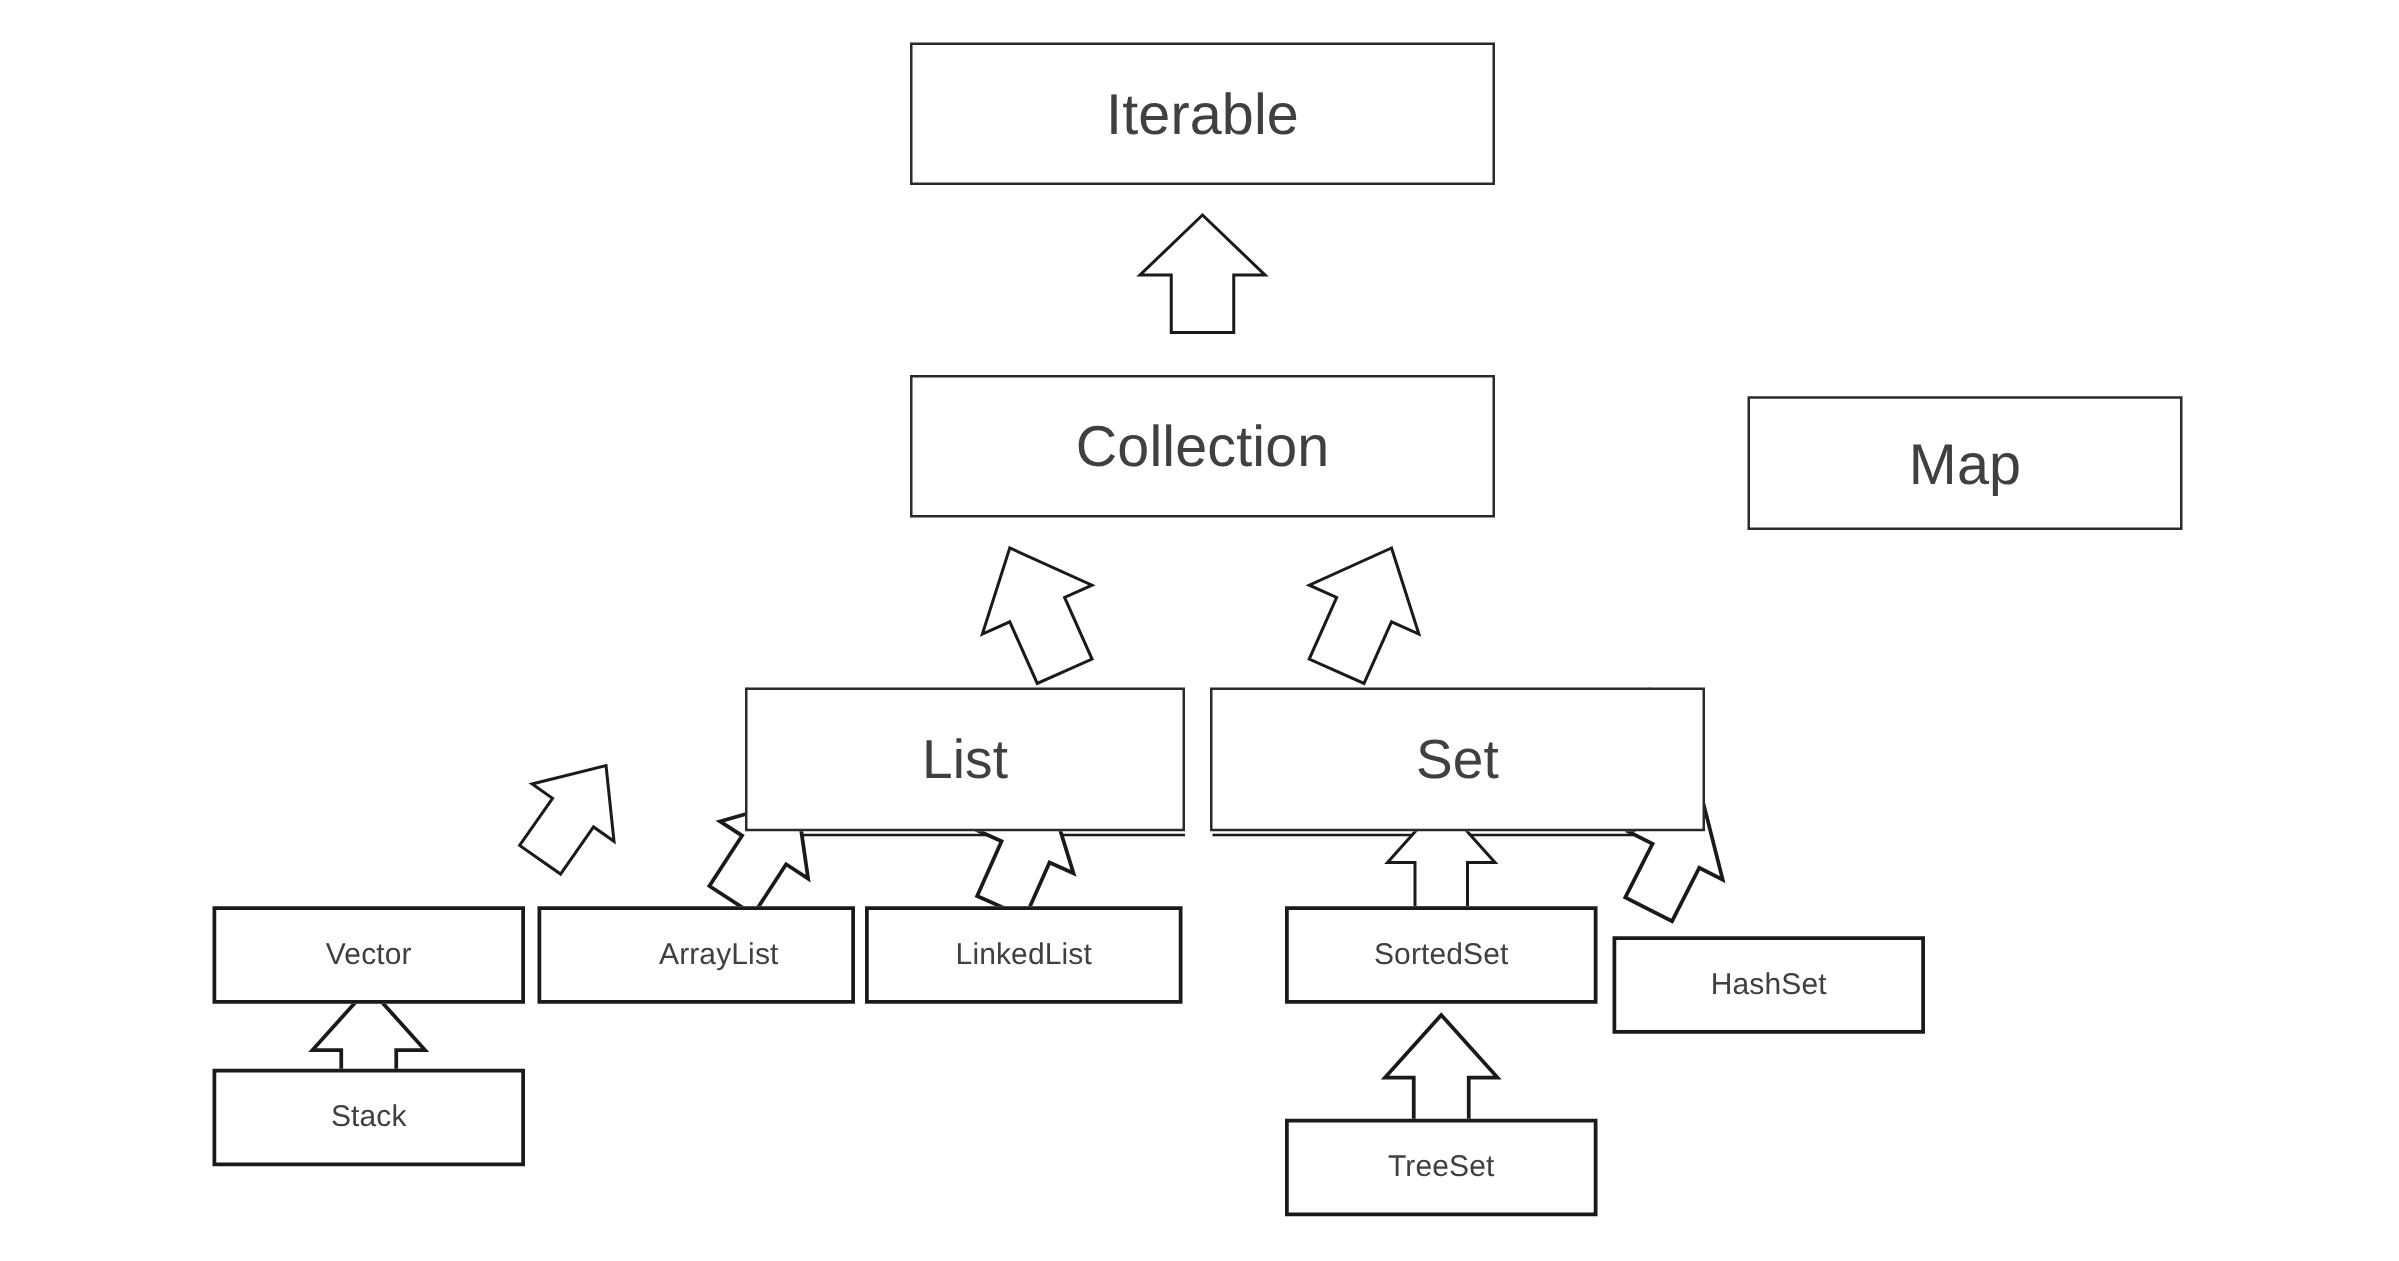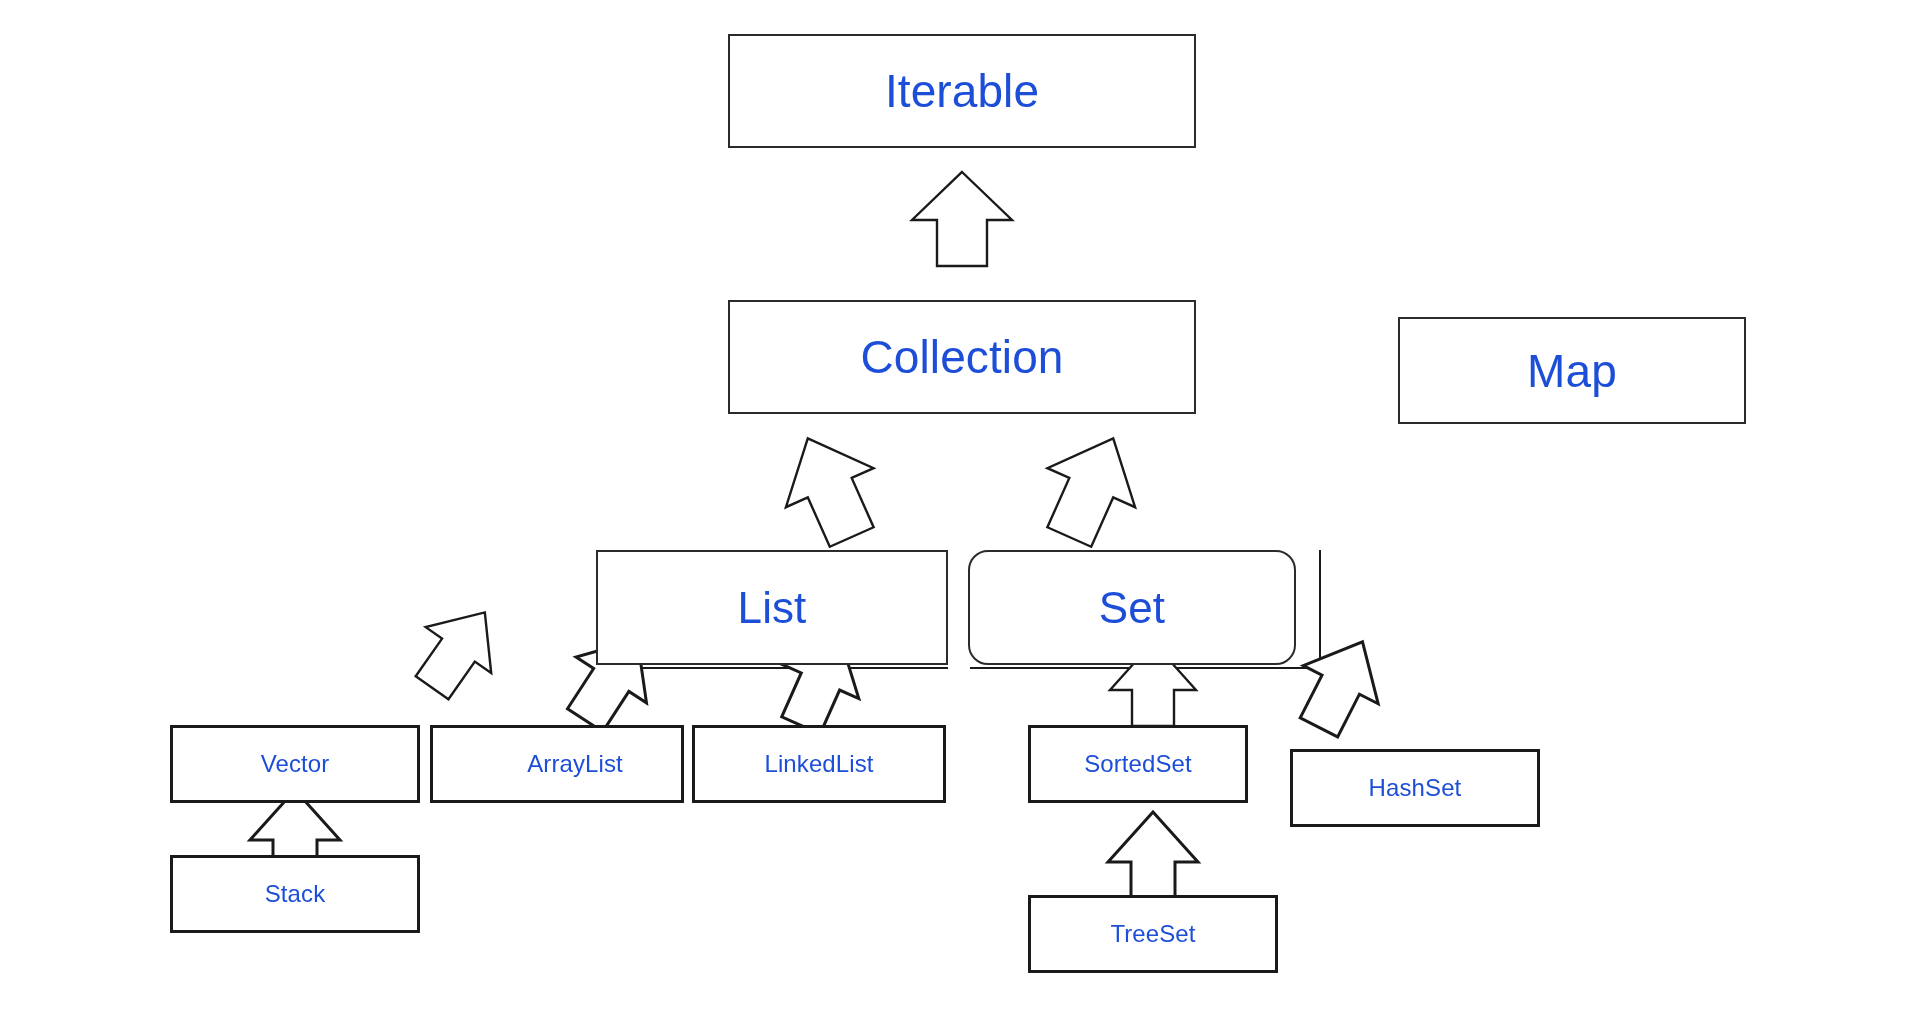--- a/index.html
+++ b/index.html
@@ -20,21 +20,21 @@
     overflow: hidden;
   }
   .node {
     position: absolute;
     box-sizing: border-box;
     background: #ffffff;
     border: 2px solid #1a1a1a;
     display: flex;
     align-items: center;
     justify-content: center;
-    color: #1d4ed8;
+    color: #404040;
     white-space: nowrap;
     z-index: 5;
   }
   .node.thin {
     border-width: 2px;
     border-color: #2b2b2b;
   }
   .node-label {
     line-height: 1;
     letter-spacing: 0.1px;
@@ -129,37 +129,37 @@
   </div>
 
   <div class="node thin tier-top" style="left:1398px; top:317px; width:348px; height:107px;">
     <span class="node-label">Map</span>
   </div>
 
   <div class="node thin tier-mid" style="left:596px; top:550px; width:352px; height:115px; border-width:2px;">
     <span class="node-label">List</span>
   </div>
 
-  <div class="node thin tier-mid" style="left:968px; top:550px; width:328px; height:115px; border-width:2px;border-radius:20px;">
+  <div class="node thin tier-mid" style="left:968px; top:550px; width:396px; height:115px; border-width:2px;">
     <span class="node-label">Set</span>
   </div>
 
   <div class="node tier-leaf" style="left:170px; top:725px; width:250px; height:78px; border-width:3px;">
     <span class="node-label">Vector</span>
   </div>
 
   <div class="node tier-leaf" style="left:430px; top:725px; width:254px; height:78px; border-width:3px;padding-left:36px;">
     <span class="node-label">ArrayList</span>
   </div>
 
   <div class="node tier-leaf" style="left:692px; top:725px; width:254px; height:78px; border-width:3px;">
     <span class="node-label">LinkedList</span>
   </div>
 
-  <div class="node tier-leaf" style="left:1028px; top:725px; width:220px; height:78px; border-width:3px;">
+  <div class="node tier-leaf" style="left:1028px; top:725px; width:250px; height:78px; border-width:3px;">
     <span class="node-label">SortedSet</span>
   </div>
 
   <div class="node tier-leaf" style="left:1290px; top:725px; width:250px; height:78px; border-width:3px;margin-top:24px;">
     <span class="node-label">HashSet</span>
   </div>
 
   <div class="node tier-leaf" style="left:170px; top:855px; width:250px; height:78px; border-width:3px;">
     <span class="node-label">Stack</span>
   </div>

